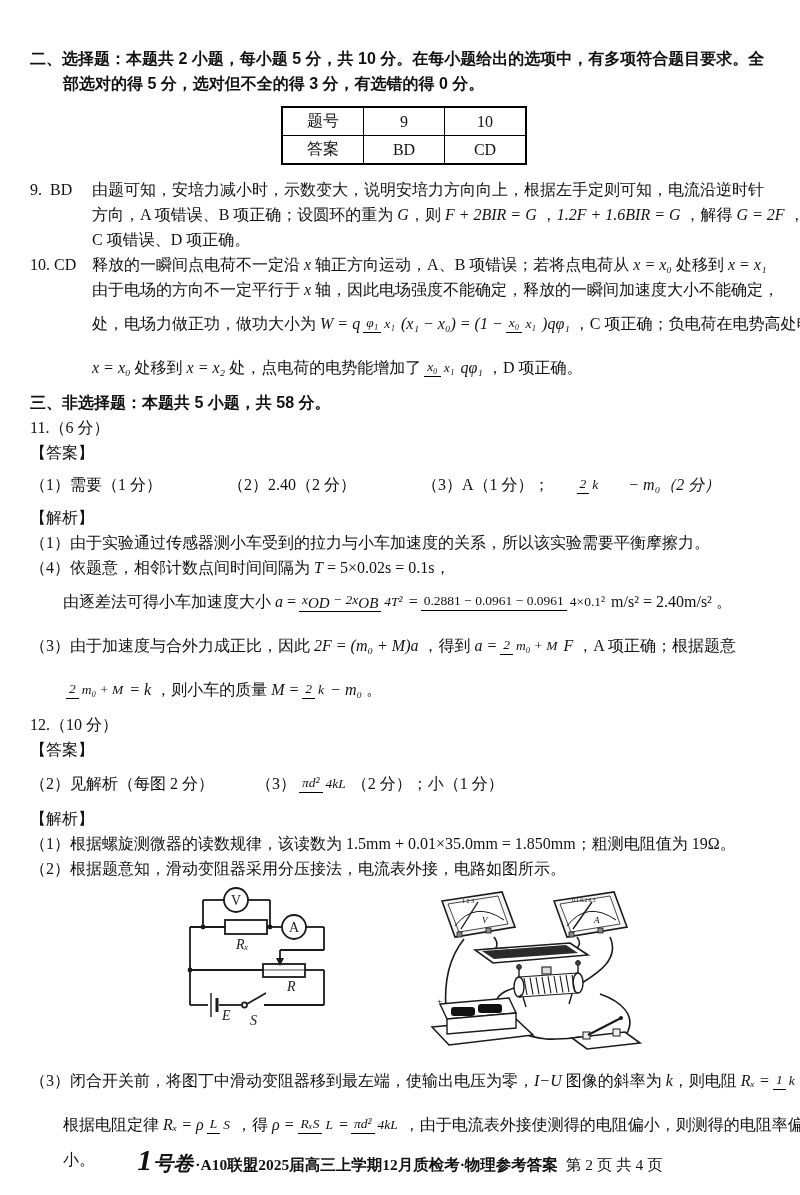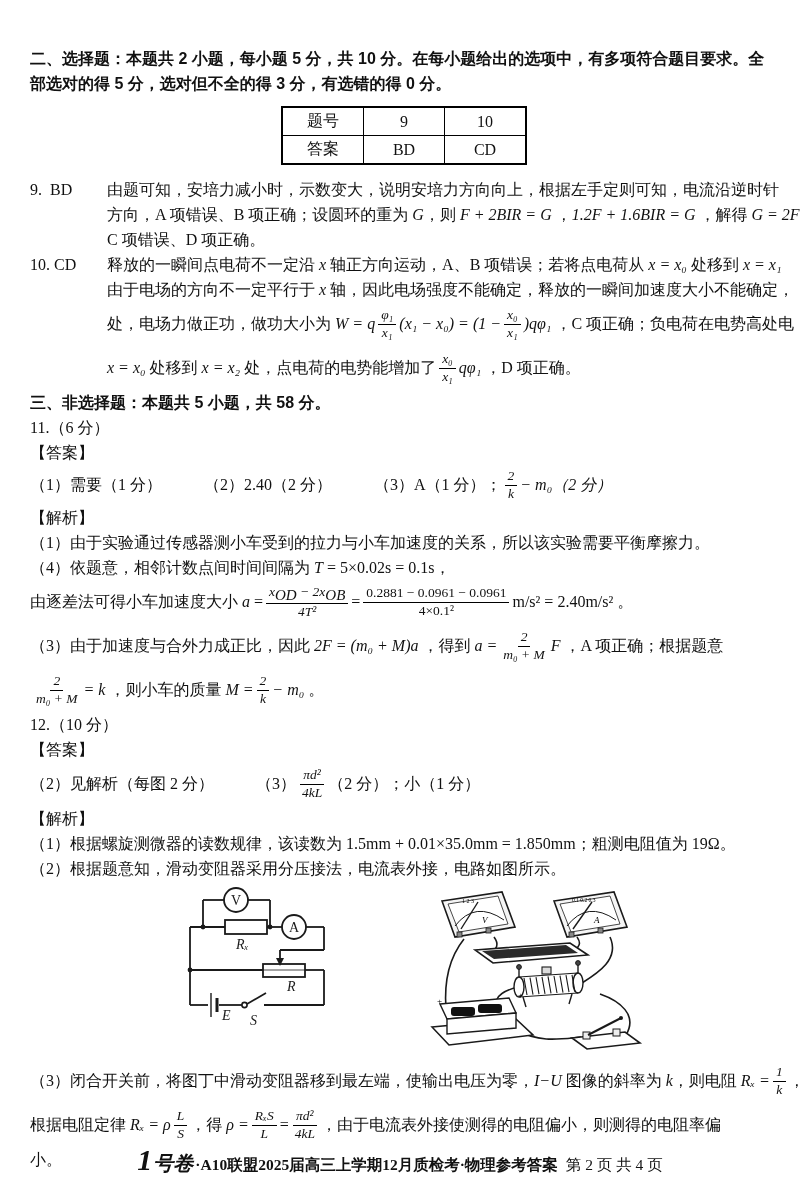--- a/index.html
+++ b/index.html
@@ -2,38 +2,38 @@
 <html><head>
 <meta charset="utf-8">
 <style>
   html,body{margin:0;padding:0;background:#ffffff;}
   body{width:800px;height:1195px;position:relative;overflow:hidden;
        color:#111;font-family:"Liberation Serif","DejaVu Serif",serif;font-size:16px;}
   .page{box-sizing:border-box;padding:46px 22px 0 30px;height:100%;position:relative;}
   .hdr{font-weight:bold;font-family:"Liberation Sans","DejaVu Sans",sans-serif;}
   .ln{white-space:pre;line-height:25px;}
   .fl{display:flex;align-items:center;white-space:pre;line-height:22px;}
-  .indent{}
+  .indent{margin-left:33px;}
   .v{font-style:italic;}
   sub{font-size:15px;font-style:italic;}
   
   table.score{border-collapse:collapse;border:2px solid #000;margin:10px auto 12px auto;}
   table.score td{border:1px solid #000;width:80px;text-align:center;padding:3px 0;font-size:16px;}
   
   .qrow{display:flex;}
   .qmark{flex:0 0 62px;white-space:pre;line-height:25px;}
-  .qbody{flex:1;min-width:0;margin-left:15px;}
-  
-  .frac{display:inline-flex;flex-direction:column;align-items:center;vertical-align:middle;
+  .qbody{flex:1;min-width:0;}
+  
+  .frac{display:inline-flex;flex-direction:row;align-items:center;vertical-align:middle;
         margin:0 3px;font-size:13.5px;line-height:1.2;font-style:italic;}
   .frac .fn{border-bottom:1px solid #000;padding:0 3px;white-space:pre;}
   .frac .fd{padding:0 3px;white-space:pre;}
   .frac.up{font-style:normal;}
   .gapL{margin-right:42px;}
-  .mh40{min-height:40px;}
+  .mh40{min-height:40px;gap:24px;}
   .mh44{min-height:44px;}
   
   .figrow{display:flex;align-items:flex-start;padding-left:140px;margin:6px 0 4px 0;}
   .figrow .sch{margin-right:72px;}
   svg text{font-family:"Liberation Serif","DejaVu Serif",serif;}
   
   .footer{position:absolute;left:0;bottom:18px;width:100%;display:flex;justify-content:center;
           align-items:baseline;font-size:15.5px;}
   .logo1{font-weight:bold;font-style:italic;font-size:30px;line-height:20px;margin-right:1px;}
   .logo2{font-weight:bold;font-style:italic;font-size:20px;margin-right:2px;}

